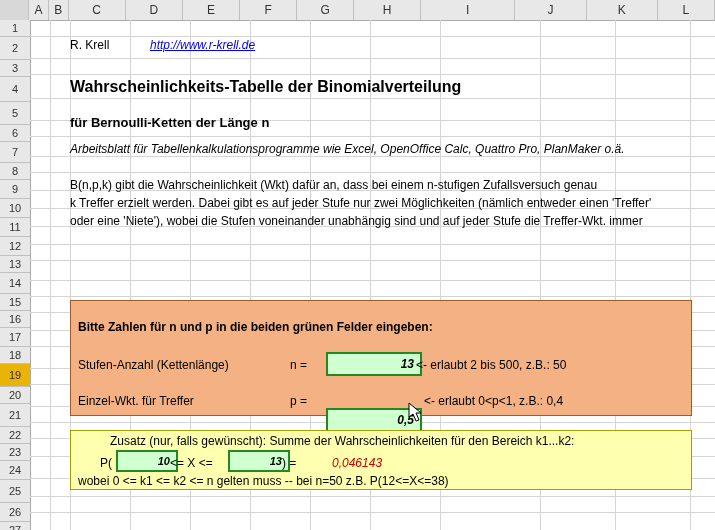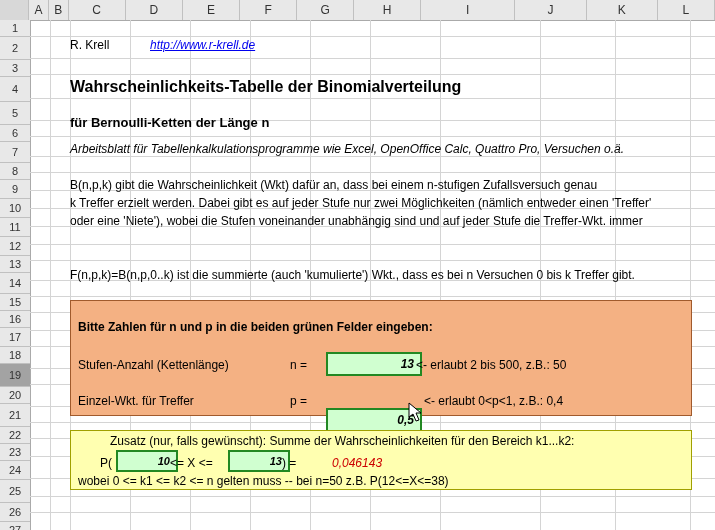--- a/index.html
+++ b/index.html
@@ -44,21 +44,21 @@
   .rowhdr div {
     border-bottom: 1px solid #c0c0c0;
     text-align: center;
     font-size: 11px;
     color: #333;
     display:flex;
     align-items:center;
     justify-content:center;
   }
   .rowhdr div.sel {
-    background: #a3a3a3;
+    background: #eab308;
   }
   
   .grid {
     position: absolute;
     left: 30px; top: 20px; right: 0; bottom: 0;
   }
   .gridlines {
     position:absolute; inset:0;
   }
   .vline { position:absolute; top:0; bottom:0; width:1px; background:#d4d4d4; }
@@ -193,27 +193,26 @@
         <div class="hline" style="top: 492px;"></div>
       </div>
     <div class="content">
 
       <span class="txt" style="left:40px; top:18px;">R. Krell</span>
       <a class="txt link" style="left:120px; top:18px;">http://www.r-krell.de</a>
 
       <span class="txt title" style="left:40px; top:58px;">Wahrscheinlichkeits-Tabelle der Binomialverteilung</span>
       <span class="txt subtitle" style="left:40px; top:82px;margin-top:13px;">für Bernoulli-Ketten der Länge n</span>
 
-      <span class="txt italic" style="left:40px; top:122px;">Arbeitsblatt für Tabellenkalkulationsprogramme wie Excel, OpenOffice Calc, Quattro Pro, Versuchen o.ä.</span>
+      <span class="txt italic" style="left:40px; top:122px;">Arbeitsblatt für Tabellenkalkulationsprogramme wie Excel, OpenOffice Calc, Quattro Pro, PlanMaker o.ä.</span>
 
       <span class="txt" style="left:40px; top:158px;">B(n,p,k) gibt die Wahrscheinlichkeit (Wkt) dafür an, dass bei einem n-stufigen Zufallsversuch genau</span>
       <span class="txt" style="left:40px; top:176px;">k Treffer erzielt werden. Dabei gibt es auf jeder Stufe nur zwei Möglichkeiten (nämlich entweder einen 'Treffer'</span>
       <span class="txt" style="left:40px; top:194px;">oder eine 'Niete'), wobei die Stufen voneinander unabhängig sind und auf jeder Stufe die Treffer-Wkt. immer</span>
 
-      <span class="txt" style="left:40px; top:248px;">F(n,p,k)=B(n,p,0..k) ist die summierte (auch 'kumulierte') Wkt., dass es bei n Versuchen 0 bis k Treffer gibt.</span>
 
       <div class="orange-box" style="left:40px; top:280px; width:620px; height:114px;"></div>
       <span class="txt boldtxt" style="left:48px; top:300px;">Bitte Zahlen für n und p in die beiden grünen Felder eingeben:</span>
 
       <span class="txt" style="left:48px; top:338px;">Stufen-Anzahl (Kettenlänge)</span>
       <span class="txt" style="left:260px; top:338px;">n =</span>
       <div class="green-cell" style="left:296px; top:332px; width:86px; height:20px;">13</div>
       <span class="txt" style="left:386px; top:338px;">&lt;- erlaubt 2 bis 500, z.B.: 50</span>
 
       <span class="txt" style="left:48px; top:374px;">Einzel-Wkt. für Treffer</span>

